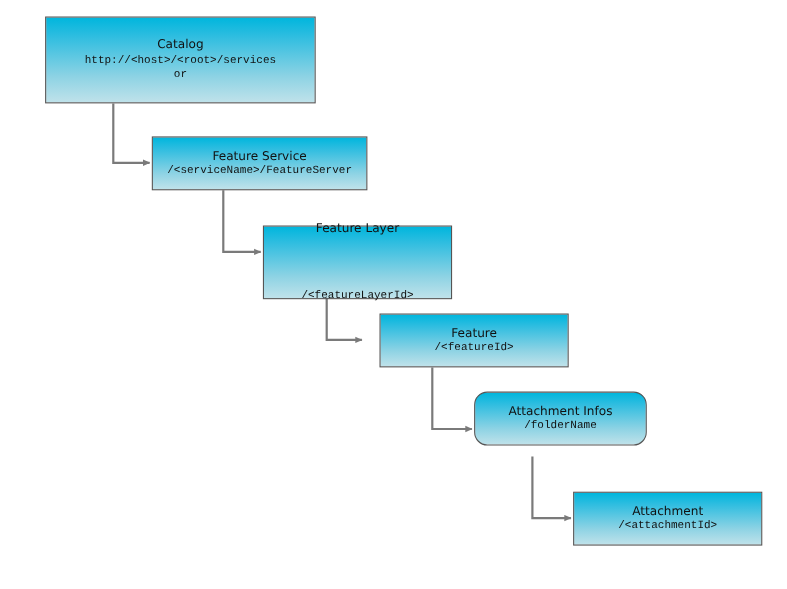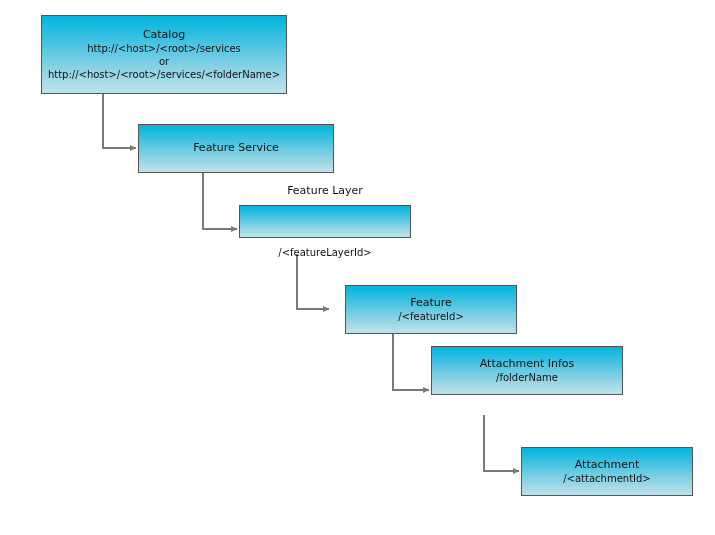--- a/index.html
+++ b/index.html
@@ -37,20 +37,21 @@
     line-height: 1.3;
   }
   .node-title {
     font-size: 11px;
     color: #111111;
   }
   .node-sub {
     font-size: 10px;
     color: #111111;
     white-space: nowrap;
+    font-family: Liberation Mono, monospace;
   }
 </style>
 </head>
 <body>
 
 <div id="canvas">
 
   <svg id="connectors" viewBox="0 0 715 535" width="715" height="535" xmlns="http://www.w3.org/2000/svg">
     <defs>
       <marker id="arrowhead" markerWidth="7" markerHeight="7" refX="6" refY="3.2" orient="auto" markerUnits="userSpaceOnUse">
@@ -63,38 +64,38 @@
         <path d="M 297 254 L 297 309 L 329 309" fill="none" stroke="#7a7a7a" stroke-width="2" marker-end="url(#arrowhead)"></path>
         <path d="M 393 334 L 393 390 L 429 390" fill="none" stroke="#7a7a7a" stroke-width="2" marker-end="url(#arrowhead)"></path>
         <path d="M 484 415 L 484 471 L 519 471" fill="none" stroke="#7a7a7a" stroke-width="2" marker-end="url(#arrowhead)"></path>
       </g>
   </svg>
 
   <div class="node" style="left:41px; top:15px; width:246px; height:79px;">
     <div class="node-title">Catalog</div>
     <div class="node-sub">http://&lt;host&gt;/&lt;root&gt;/services</div>
     <div class="node-sub">or</div>
-    <div class="node-sub">http://&lt;host&gt;/&lt;root&gt;/services/&lt;folderName&gt;</div>
   </div>
 
   <div class="node" style="left:138px; top:124px; width:196px; height:49px;">
     <div class="node-title">Feature Service</div>
+    <div class="node-sub">/&lt;serviceName&gt;/FeatureServer</div>
   </div>
 
-  <div class="node" style="left:239px; top:205px; width:172px; height:33px;gap:48px;">
+  <div class="node" style="left:239px; top:205px; width:172px; height:67px;gap:48px;">
     <div class="node-title">Feature Layer</div>
     <div class="node-sub">/&lt;featureLayerId&gt;</div>
   </div>
 
   <div class="node" style="left:345px; top:285px; width:172px; height:49px;">
     <div class="node-title">Feature</div>
     <div class="node-sub">/&lt;featureId&gt;</div>
   </div>
 
-  <div class="node" style="left:431px; top:346px; width:192px; height:49px;">
+  <div class="node" style="left:431px; top:356px; width:157px; height:49px;border-radius:12px;">
     <div class="node-title">Attachment Infos</div>
     <div class="node-sub">/folderName</div>
   </div>
 
   <div class="node" style="left:521px; top:447px; width:172px; height:49px;">
     <div class="node-title">Attachment</div>
     <div class="node-sub">/&lt;attachmentId&gt;</div>
   </div>
 
 </div>

